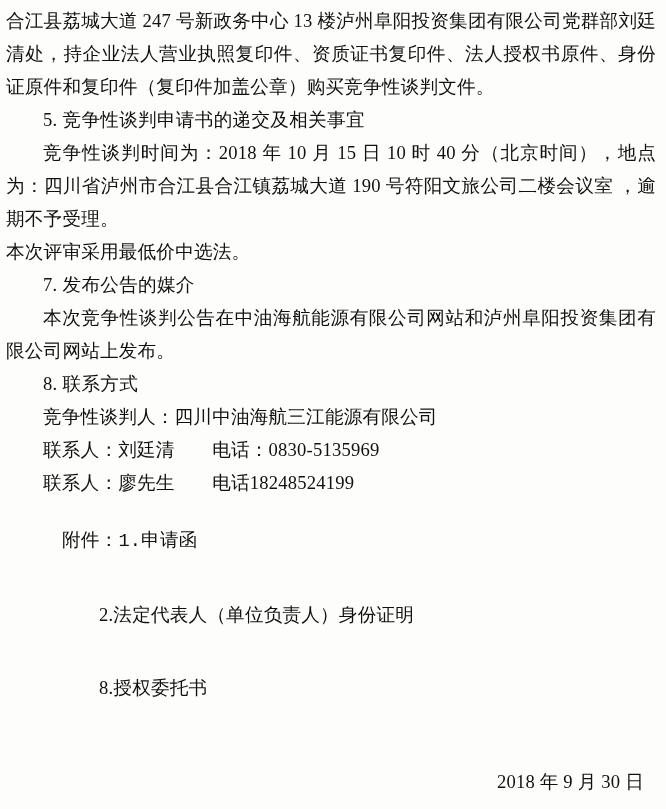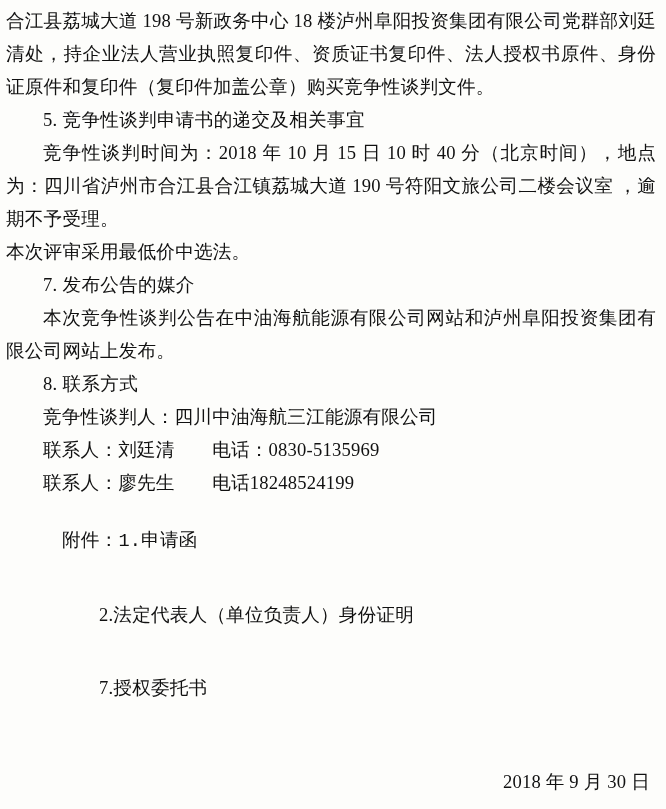--- a/index.html
+++ b/index.html
@@ -53,34 +53,34 @@
     font-family: Liberation Mono, monospace;
   }
   .attach2 {
     text-indent: 93px;
     font-size: 18.6px;
     line-height: 33px;
     margin-top: 40px;
   }
   .date-line {
     position: absolute;
-    right: 16px;
+    right: 22px;
     bottom: 12px;
     font-size: 18.6px;
     line-height: 30px;
     letter-spacing: 0.2px;
   }
 </style>
 </head>
 <body>
 
 <div class="page">
   <div class="doc-body">
 
-    <p class="para-flow">合江县荔城大道 198 号新政务中心 18 楼泸州阜阳投资集团有限公司党群部刘廷清处，持企业法人营业执照复印件、资质证书复印件、法人授权书原件、身份证原件和复印件（复印件加盖公章）购买竞争性谈判文件。</p>
+    <p class="para-flow">合江县荔城大道 247 号新政务中心 13 楼泸州阜阳投资集团有限公司党群部刘廷清处，持企业法人营业执照复印件、资质证书复印件、法人授权书原件、身份证原件和复印件（复印件加盖公章）购买竞争性谈判文件。</p>
 
 
     <p class="heading">5. 竞争性谈判申请书的递交及相关事宜</p>
 
     <p class="indent">竞争性谈判时间为：2018 年 10 月 15 日 10 时 40 分（北京时间），地点为：四川省泸州市合江县合江镇荔城大道 190 号符阳文旅公司二楼会议室 ，逾期不予受理。</p>
 
 
     <p class="para-flow">本次评审采用最低价中选法。</p>
 
     <p class="heading">7. 发布公告的媒介</p>
@@ -92,18 +92,18 @@
     <p class="indent">竞争性谈判人：四川中油海航三江能源有限公司</p>
 
     <p class="indent">联系人：刘廷清　　电话：0830-5135969</p>
 
     <p class="indent">联系人：廖先生　　电话18248524199</p>
 
     <div class="spacer-md"></div>
 
     <p class="attach">附件：1.申请函</p>
     <p class="attach2">2.法定代表人（单位负责人）身份证明</p>
-    <p class="attach2">7.授权委托书</p>
+    <p class="attach2">8.授权委托书</p>
 
   </div>
 
   <div class="date-line">2018 年 9 月 30 日</div>
 </div>
 
 </body></html>

